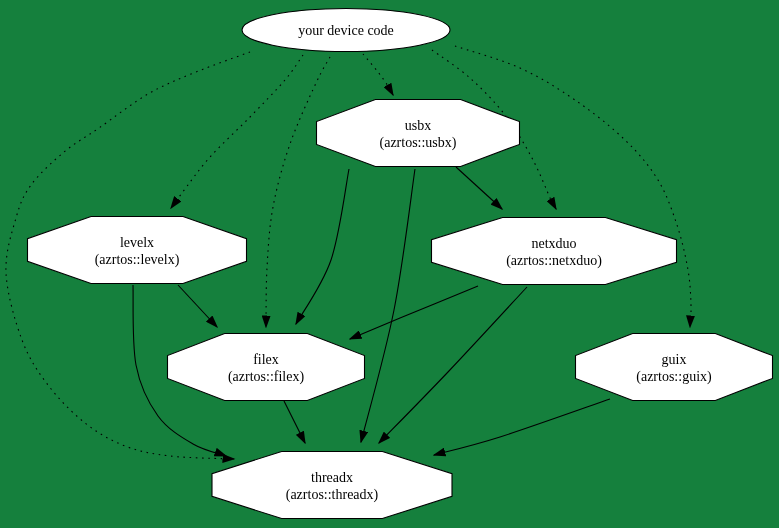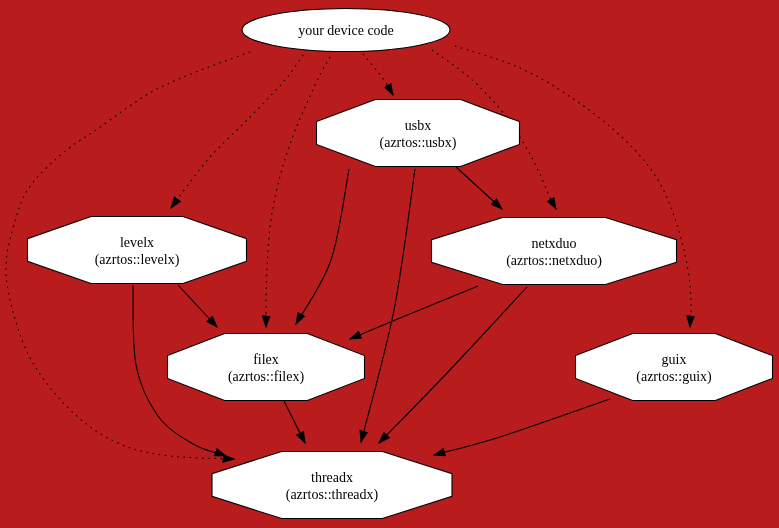--- a/index.html
+++ b/index.html
@@ -1,20 +1,20 @@
 <!DOCTYPE html>
 <html><head>
 <meta charset="utf-8">
 <style>
   html, body { margin: 0; padding: 0; background: #ffffff; }
   #stage {
     position: relative;
     width: 779px;
     height: 528px;
-    background: #b91c1c;
+    background: #15803d;
     font-family: "Liberation Serif", "DejaVu Serif", serif;
   }
   svg { display: block; }
   .edge { fill: none; stroke: #000000; stroke-width: 1.1; }
   .edge.dotted { stroke-dasharray: 1.6 4.6; }
   .node-shape { fill: #ffffff; stroke: #000000; stroke-width: 1.1; }
   .node-label {
     font-family: "Liberation Serif", "DejaVu Serif", serif;
     font-size: 14px;
     fill: #000000;

